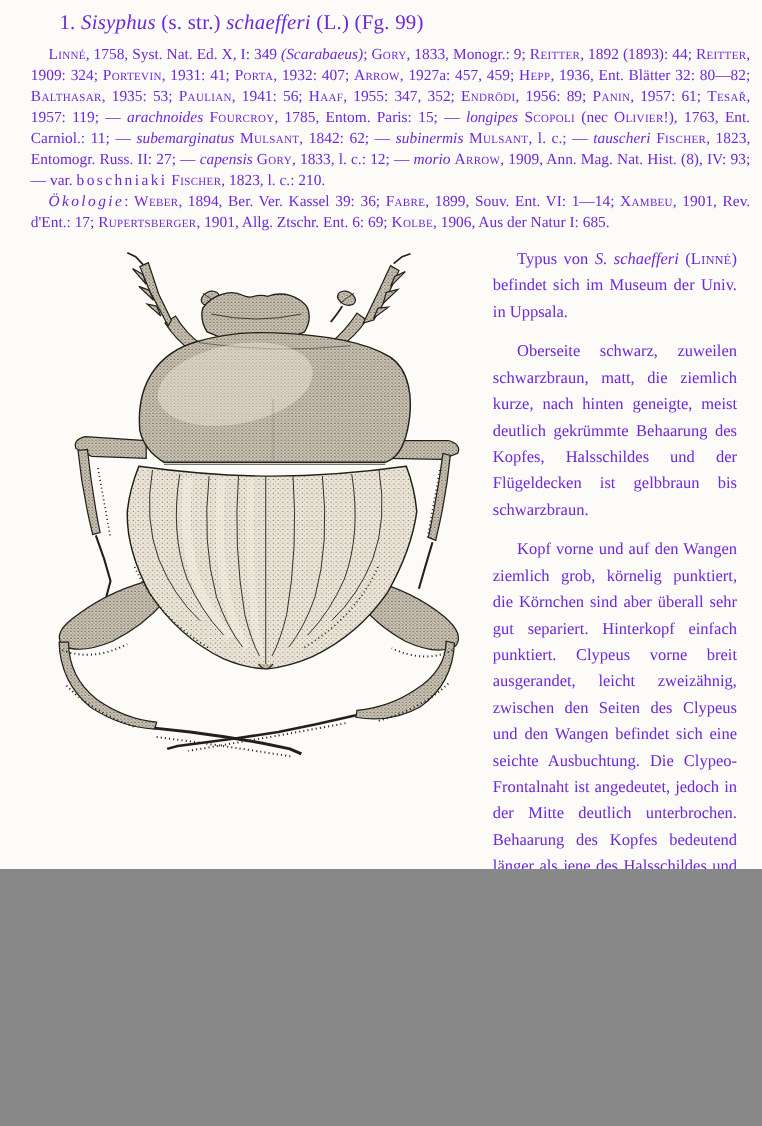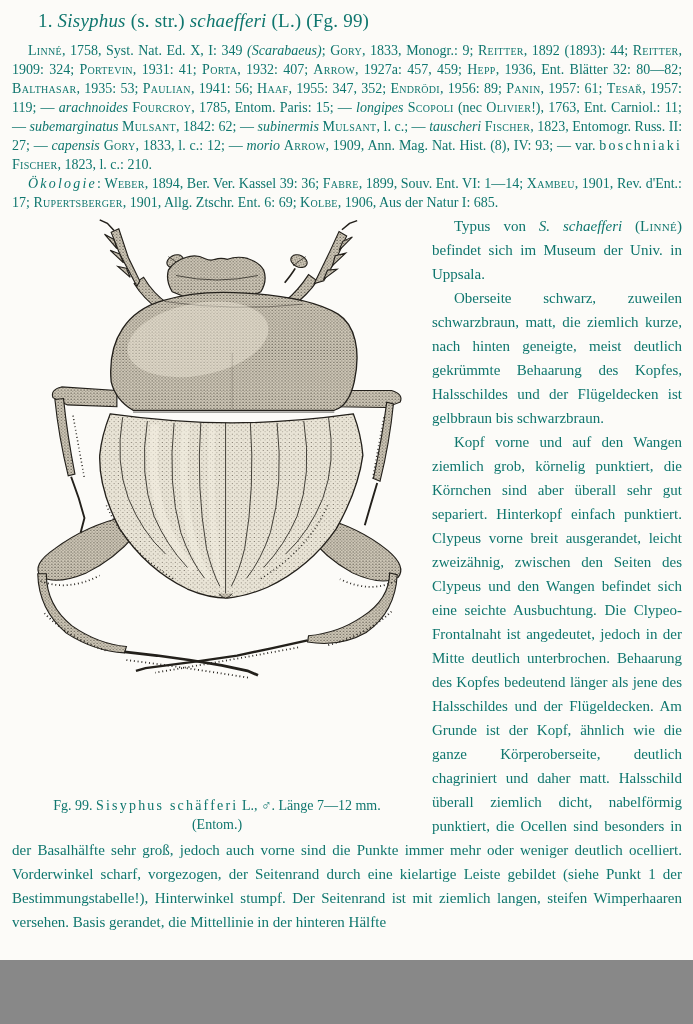--- a/index.html
+++ b/index.html
@@ -1,21 +1,21 @@
 <!DOCTYPE html>
 <html lang="de"><head>
 <meta charset="utf-8">
 <style>
   html,body{margin:0;padding:0;background:#888;}
   .page{
     position:relative;
-    width:693px;height:960px;box-sizing:border-box;
+    width:693px;height:790px;box-sizing:border-box;
     margin:0 auto;
-    padding:8px 11px 0 12px;
-    background:#fcfbf8;color:#0f766e;
+    padding:8px 11px 0 28px;
+    background:#fcfbf8;color:#6d28d9;
     font-family:"Liberation Serif", serif;
     overflow:hidden;
   }
   .title{
     font-size:19px;font-weight:normal;letter-spacing:.2px;
     margin:2px 0 9px 26px;
   }
   .cite{
     font-size:14px;line-height:19px;text-align:justify;
     text-indent:16px;margin:0;hyphens:auto;
@@ -23,21 +23,21 @@
   .flow{margin-top:2px;}
   .fig{
     float:left;width:410px;margin:4px 10px 2px 0;padding:0;
   }
   .beetle{display:block;}
   .figcap{
     font-size:14px;line-height:19px;text-align:center;margin-top:3px;
   }
   .bt{
     font-size:15px;line-height:24px;text-align:justify;
-    text-indent:22px;margin:0;hyphens:auto;
+    text-indent:22px;margin:12px;hyphens:auto;
   }
   .sc{font-variant:small-caps;letter-spacing:.3px;}
   .i{font-style:italic;}
   .ls{letter-spacing:2.2px;font-style:italic;}
   .ils{letter-spacing:2.2px;}
 </style>
 </head>
 <body>
 
 <div class="page">

